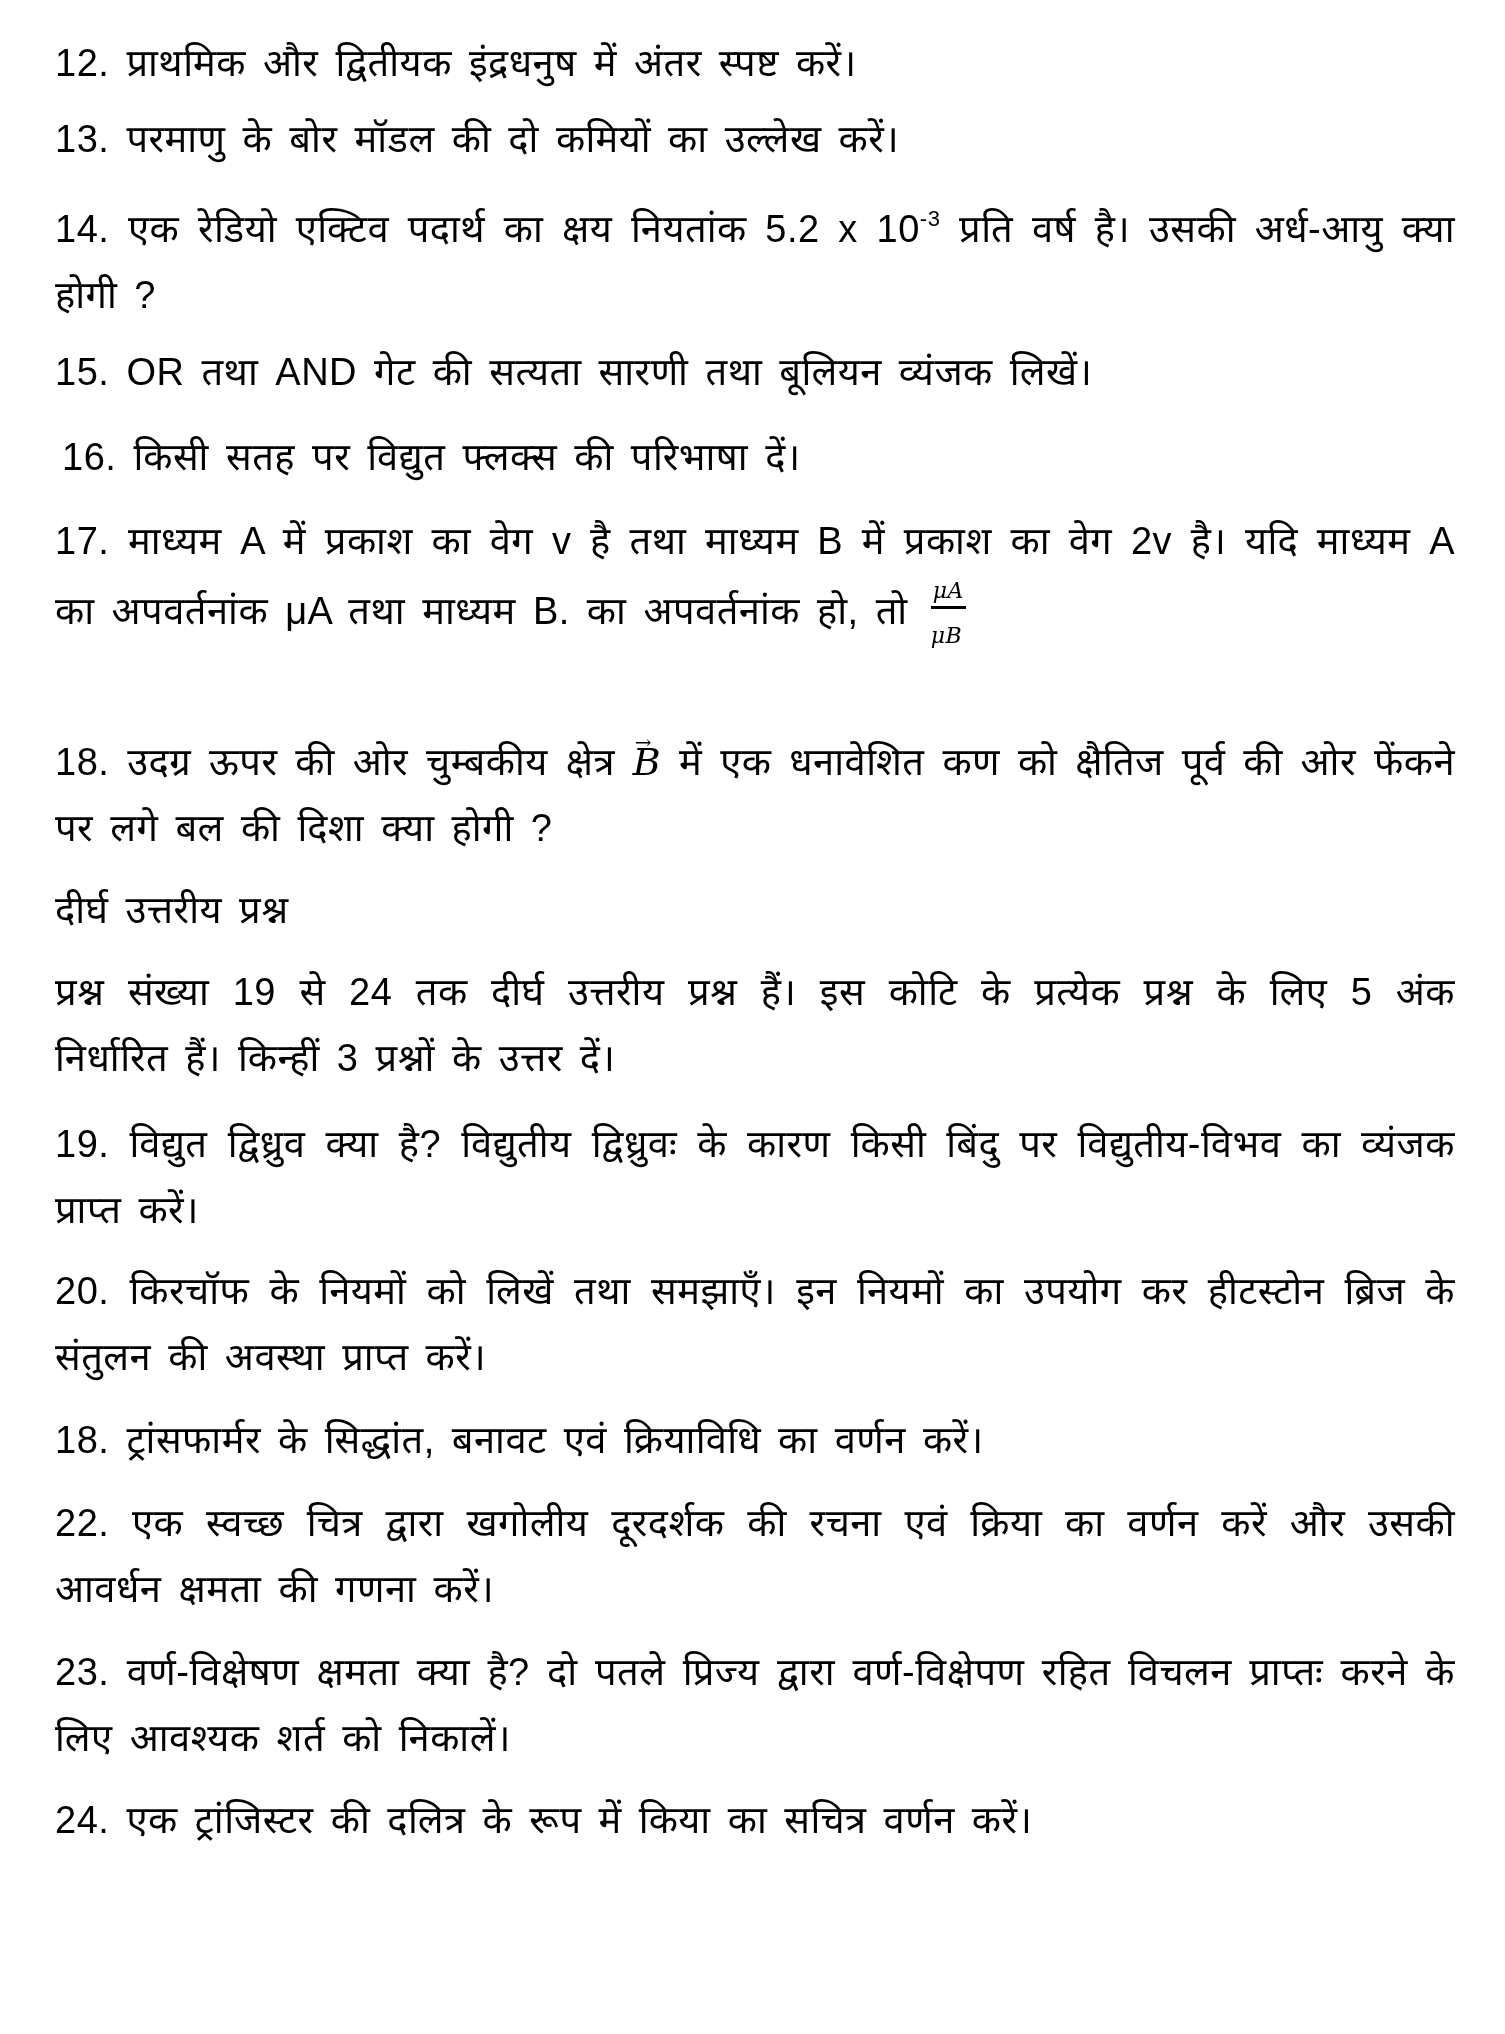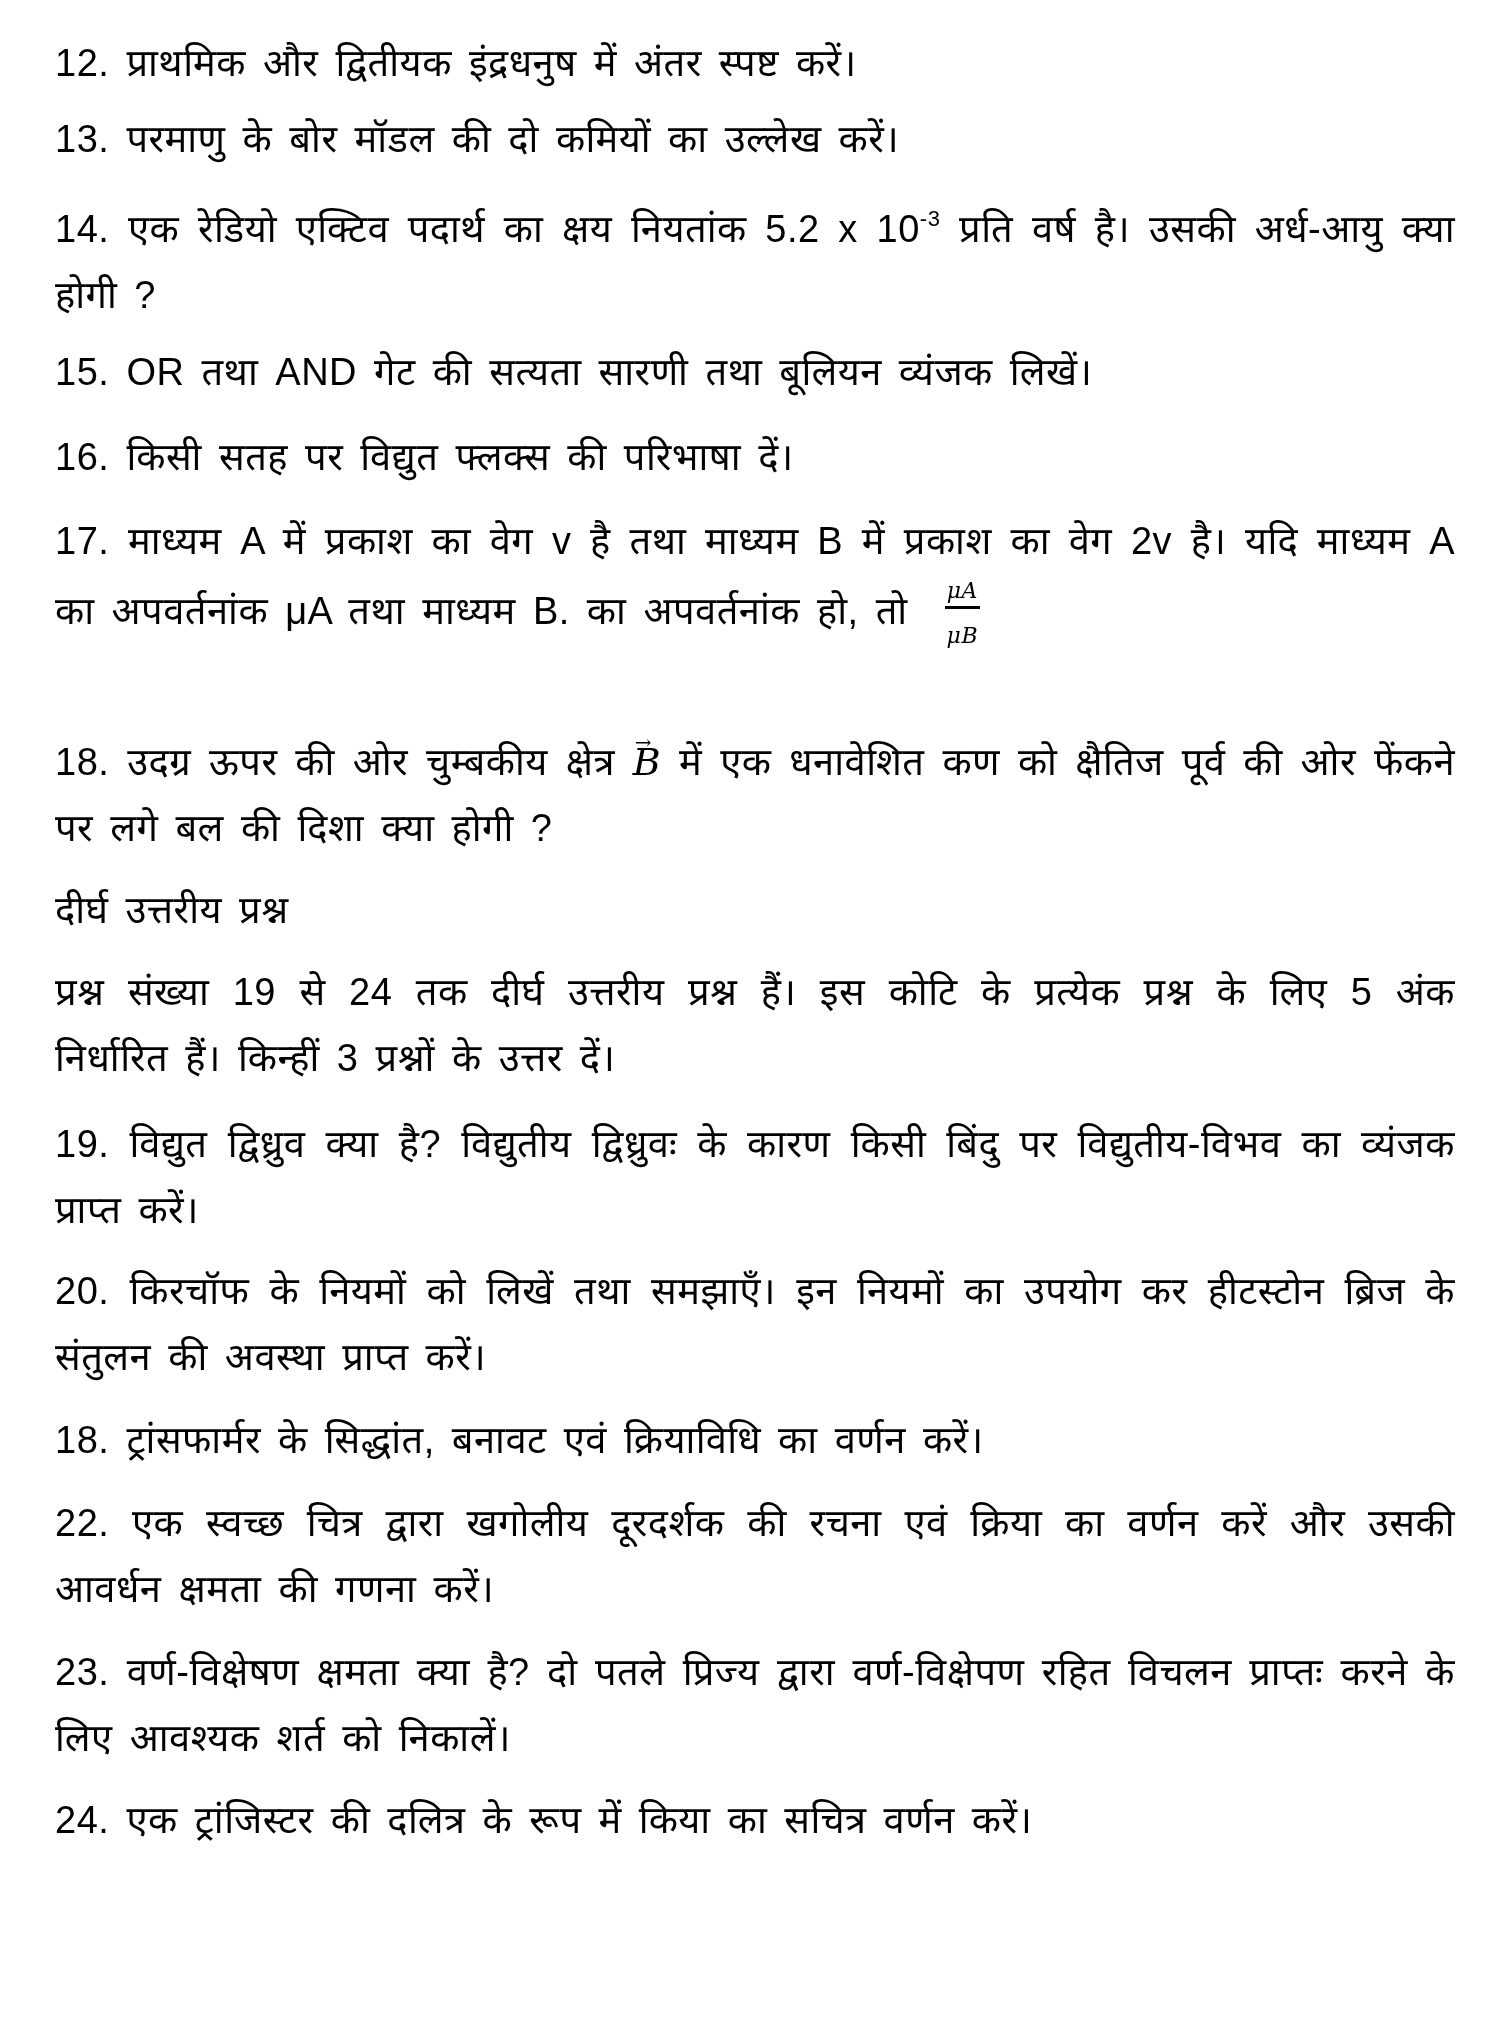--- a/index.html
+++ b/index.html
@@ -11,22 +11,22 @@
     .page { position: absolute; left: 55px; top: 0; width: 1400px; }
     .para {
       position: absolute; left: 0; width: 1400px;
       font-size: 38px; line-height: 66px;
       text-align: justify; text-align-last: left;
       letter-spacing: 0.5px; word-spacing: 6px;
     }
     .math { font-family: "DejaVu Serif", "Liberation Serif", serif; font-style: italic; }
     sup.exp { font-size: 22px; vertical-align: 16px; line-height: 0; }
     .frac {
-      display: inline-flex; flex-direction: column; align-items: center;
-      vertical-align: middle; margin: 0 20px; line-height: 1;
+      display: inline-flex; flex-direction: column; align-items: flex-start;
+      vertical-align: middle; margin: 0 6px; line-height: 1;
       font-family: "DejaVu Serif", "Liberation Serif", serif; font-style: italic; font-size: 22px;
     }
     .frac .num { padding: 0 2px 4px; border-bottom: 3px solid #000; }
     .frac .den { padding-top: 16px; }
     .vec { position: relative; display: inline-block; }
     .vec::before {
       content: "\2192"; position: absolute; left: 2px; top: -20px; font-size: 20px; font-style: normal;
     }
   </style>
 </head>
@@ -47,21 +47,21 @@
   <p class="para" style="top:158px;">
     <span>14.</span>
     <span>एक रेडियो एक्टिव पदार्थ का क्षय नियतांक 5.2 x 10</span><sup class="exp">-3</sup><span> प्रति वर्ष है। उसकी अर्ध-आयु क्या होगी ?</span>
   </p>
 
   <p class="para" style="top:301px;">
     <span>15.</span>
     <span>OR तथा AND गेट की सत्यता सारणी तथा बूलियन व्यंजक लिखें।</span>
   </p>
 
-  <p class="para" style="top:386px;">
+  <p class="para" style="top:386px;margin-left:7px;">
     <span>16.</span>
     <span>किसी सतह पर विद्युत फ्लक्स की परिभाषा दें।</span>
   </p>
 
   <p class="para" style="top:468px; line-height:70px;">
     <span>17.</span>
     <span>माध्यम A में प्रकाश का वेग v है तथा माध्यम B में प्रकाश का वेग 2v है। यदि माध्यम A का अपवर्तनांक μA तथा माध्यम B. का अपवर्तनांक हो, तो</span>
     <span class="frac">
       <span class="num">μA</span>
       <span class="den">μB</span>

